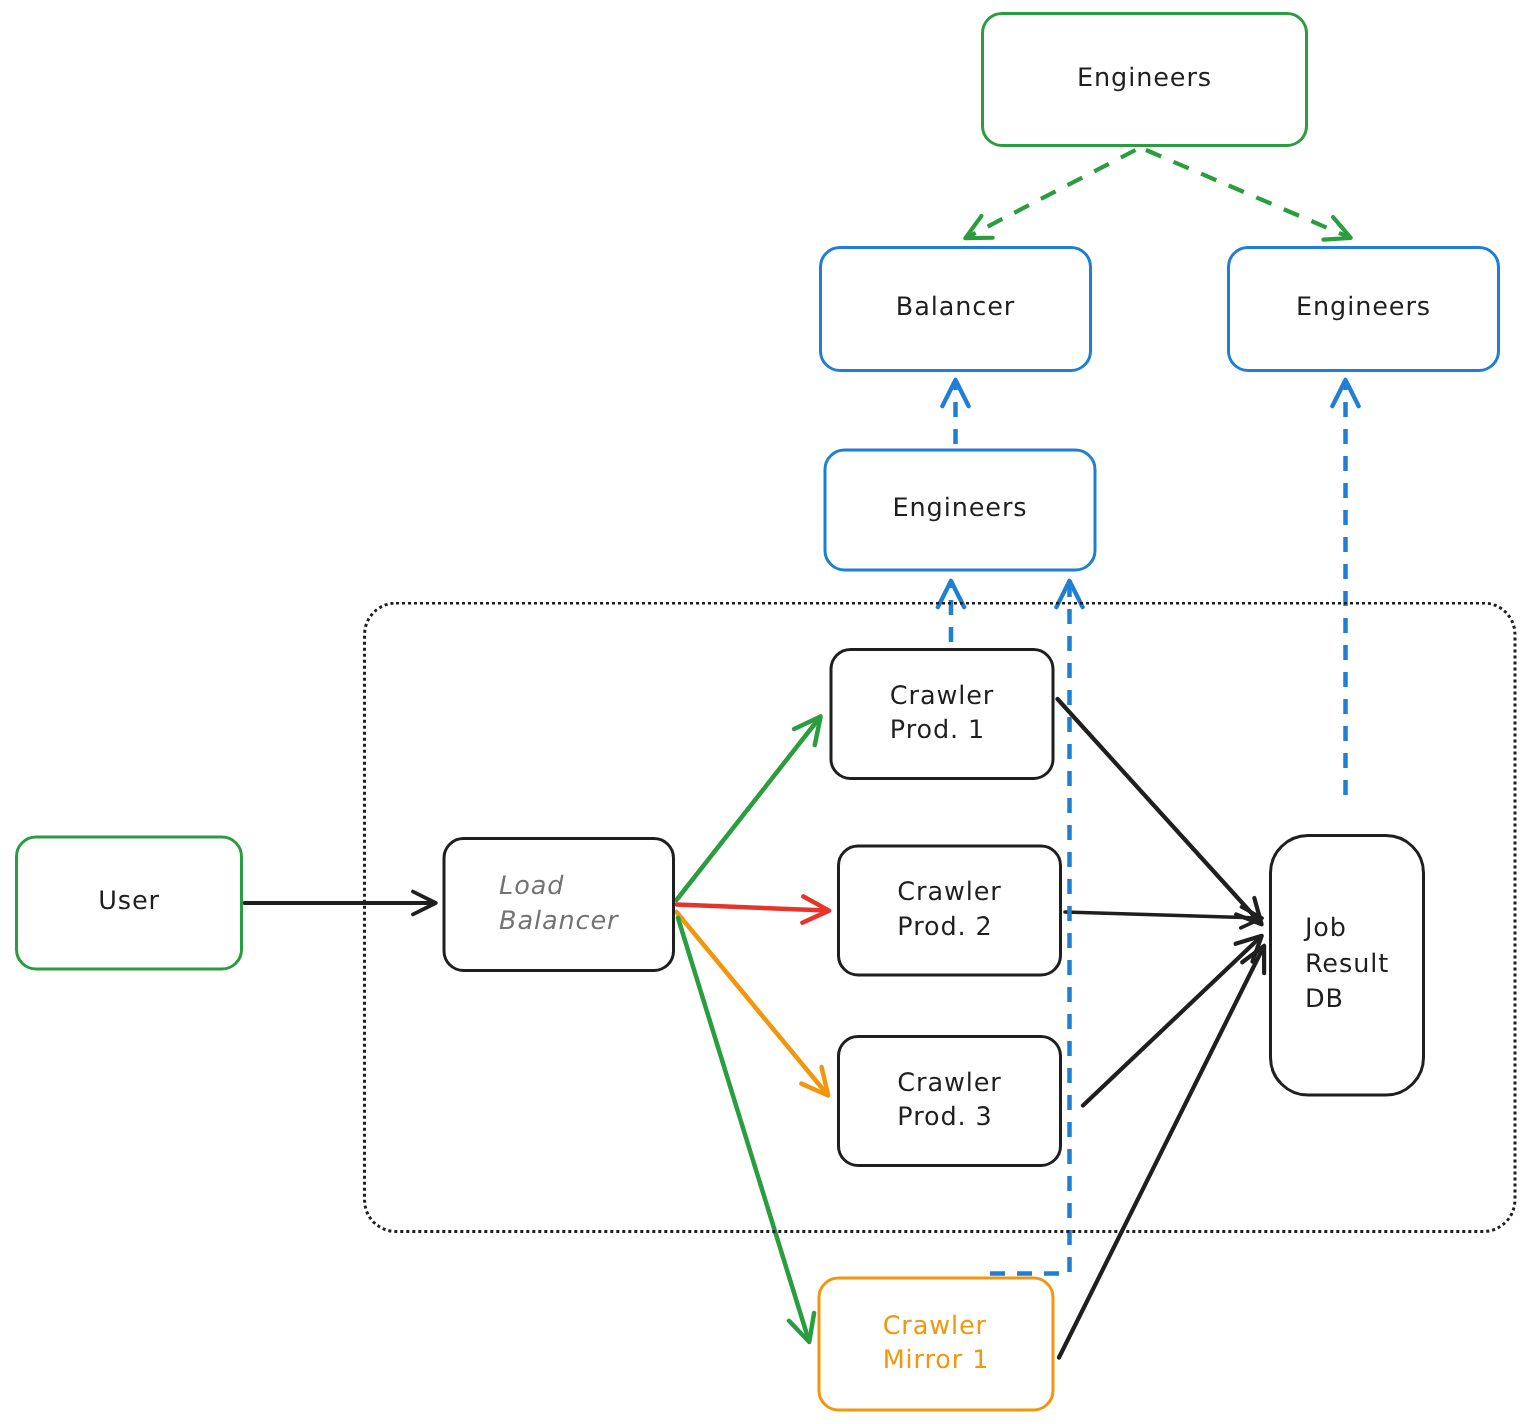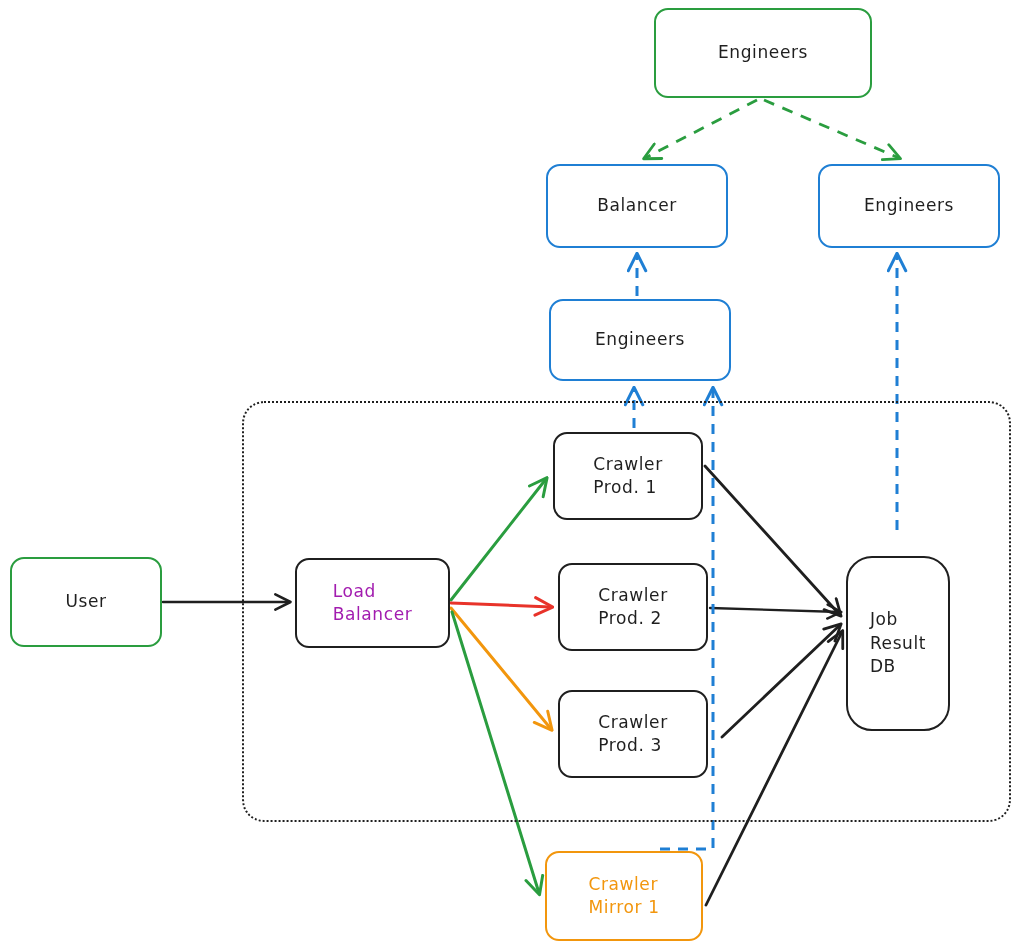--- a/index.html
+++ b/index.html
@@ -116,21 +116,21 @@
     <path d="M 764 100 L 899 158" fill="none" stroke="#2a9d3f" stroke-width="2.8" stroke-dasharray="11 9" stroke-linecap="butt" marker-end="url(#ah-green)"></path>
   </svg>
 
   <div class="group-box" style="left:242px; top:401px; width:769px; height:421px;"></div>
 
   <div class="node" style="left:10px; top:557px; width:152px; height:90px; border-color:#2a9d3f;">
     <span class="label" style="color:#1f1f1f;">User</span>
   </div>
 
   <div class="node" style="left:295px; top:558px; width:155px; height:90px; border-color:#1f1f1f;">
-    <span class="label" style="color:#a21caf;">Load
+    <span class="label" style="color:#737373;font-style:italic;">Load
 Balancer</span>
   </div>
 
   <div class="node" style="left:553px; top:432px; width:150px; height:88px; border-color:#1f1f1f;">
     <span class="label" style="color:#1f1f1f;">Crawler
 Prod. 1</span>
   </div>
 
   <div class="node" style="left:558px; top:563px; width:150px; height:88px; border-color:#1f1f1f;">
     <span class="label" style="color:#1f1f1f;">Crawler

